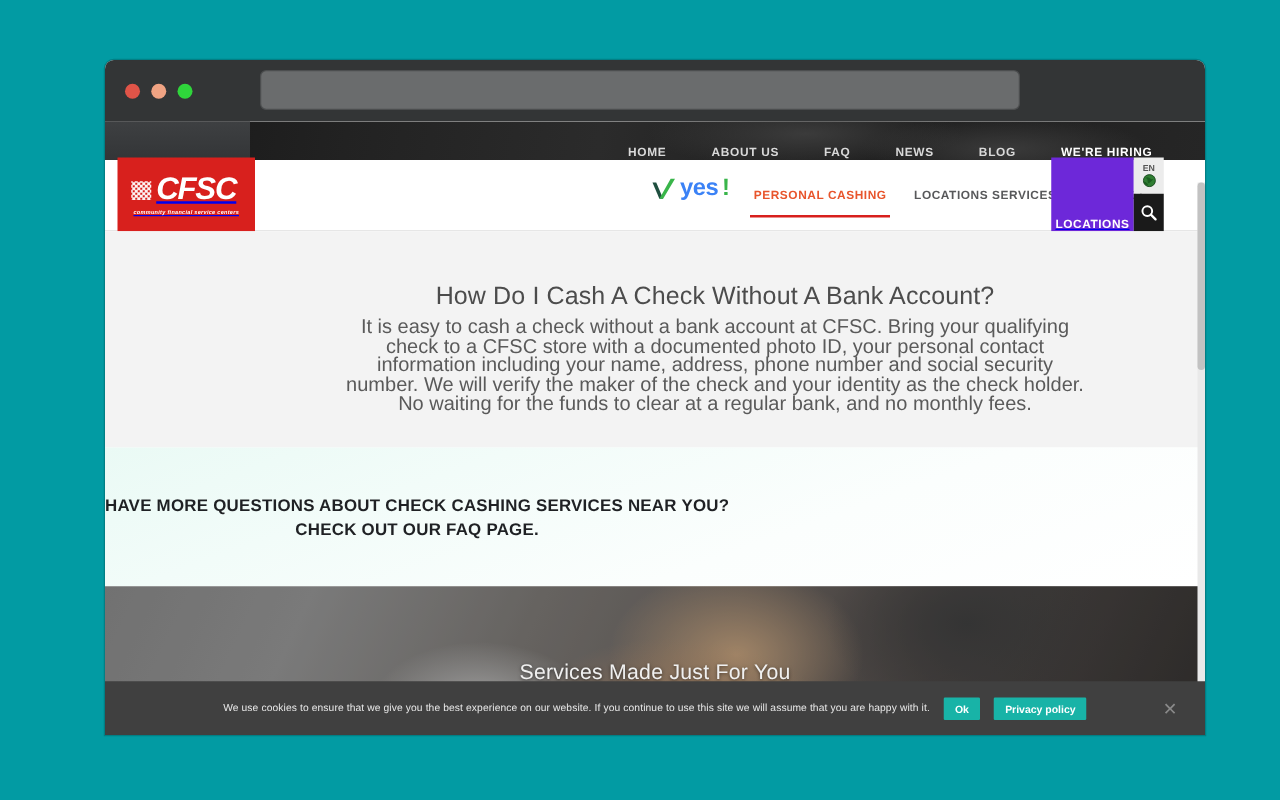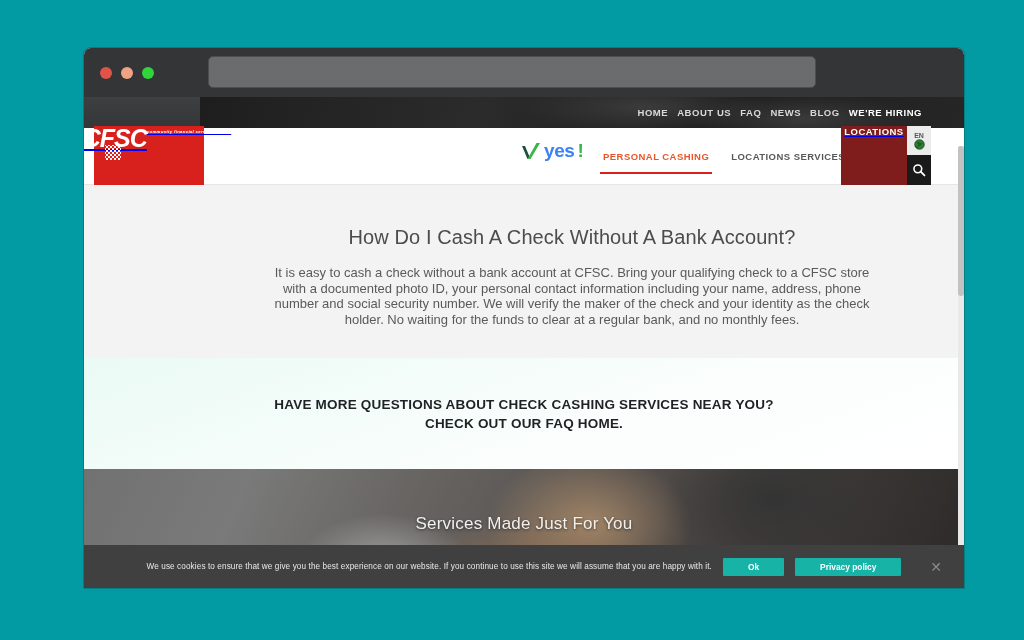--- a/index.html
+++ b/index.html
@@ -43,37 +43,37 @@
       radial-gradient(ellipse 180px 40px at 560px 10px, #3b3b3b 0%, rgba(30,30,30,0) 70%),
       radial-gradient(ellipse 160px 36px at 720px 22px, #3a3a3a 0%, rgba(28,28,28,0) 72%),
       linear-gradient(100deg,#171717 0%,#222 22%,#2b2b2b 45%,#1d1d1d 70%,#262626 100%);
   }
   .photostrip .leftpanel{
     position:absolute; left:0; top:0; width:116px; height:100%;
     background:linear-gradient(180deg,#3e4042,#333537);
   }
   .topnav {
     position:absolute; right:42px; top:0; height:31px;
-    display:flex; align-items:center; gap:9px;
+    display:flex; align-items:flex-end; gap:36px;
   }
   .topnav a {
     color:#d9d9d9; font-size:9.5px; letter-spacing:.55px;
     text-decoration:none; font-weight:600;
   }
   .topnav a.hiring { color:#ffffff; font-weight:700; }
 
   
   .header {
     position:absolute; left:0; top:31px; width:880px; height:57px;
     background:#fff; border-bottom:1px solid #e6e6e6;
   }
   .logo {
     position:absolute; left:10px; top:-2px; width:110px; height:59px;
-    background:#d8201d; display:flex; flex-direction:row;
-    align-items:flex-start; justify-content:center;
+    background:#d8201d; display:flex; flex-direction:column;
+    align-items:center; justify-content:center;
   }
   .logo-dots{
     position:absolute; left:11px; top:19px; width:16px; height:15px;
     background-image:
       radial-gradient(#fff 40%, transparent 42%),
       radial-gradient(#fff 40%, transparent 42%);
     background-size:4px 4px;
     background-position:0 0, 2px 2px;
     opacity:.95;
   }
@@ -102,21 +102,21 @@
     text-decoration:none; font-weight:600; padding:0 11px; position:relative;
     white-space:nowrap;
   }
   .mainnav a.active { color:#e8552c; }
   .mainnav a.active:after{
     content:""; position:absolute; left:8px; right:8px; bottom:-12px;
     height:2px; background:#d8201d;
   }
   .locations-btn {
     position:absolute; left:757px; top:-2px; width:66px; height:59px;
-    background:#7f1d1d; display:flex; align-items:flex-start; justify-content:center;
+    background:#6d28d9; display:flex; align-items:flex-end; justify-content:center;
   }
   .locations-btn span{ color:#fff; font-size:9.5px; font-weight:700; letter-spacing:.45px; }
 
   .langbox{
     position:absolute; left:823px; top:-2px; width:24px; height:29px;
     background:#ececec; display:flex; flex-direction:column;
     align-items:center; justify-content:center; gap:0px;
   }
   .langbox .en{ font-size:7px; color:#555; font-weight:600; line-height:1; }
   .searchbox{
@@ -127,62 +127,62 @@
   
   .sec-faq {
     position:absolute; left:0; top:88px; width:976px; height:173px;
     background:#f3f3f3; text-align:center;
   }
   .sec-faq h1{
     font-size:20px; font-weight:400; color:#4c4c4c;
     margin-top:41px; letter-spacing:.1px;
   }
   .sec-faq p{
-    width:600px; margin:16px auto 0; font-size:13px; line-height:15.5px;
+    width:600px; margin:5px auto 0; font-size:16px; line-height:15.5px;
     color:#5a5a5a;
   }
 
   .sec-cta{
     position:absolute; left:0; top:261px; width:880px; height:111px;
     background:
       linear-gradient(160deg,#eafaf5 0%,#f2fcf9 28%,#fbfefd 62%,#ffffff 100%);
-    display:flex; align-items:center; justify-content:center; text-align:center;
+    display:flex; align-items:center; text-align:center;
   }
   .sec-cta h2{
     font-size:13.5px; font-weight:800; color:#1f2124; line-height:19px;
     letter-spacing:.2px;
   }
 
   .sec-hero{
     position:absolute; left:0; top:372px; width:880px; height:119px;
     overflow:hidden;
     background:
       radial-gradient(ellipse 150px 95px at 690px 30px, #3a3a3a 0%, rgba(60,60,60,0) 75%),
       radial-gradient(ellipse 190px 120px at 455px 125px, #c5956c 0%, rgba(160,120,90,0) 70%),
       radial-gradient(ellipse 150px 105px at 505px 55px, #cfa87f 0%, rgba(180,140,105,0) 68%),
       radial-gradient(ellipse 120px 70px at 300px 95px, #cfcfcf 0%, rgba(190,190,190,0) 72%),
       linear-gradient(115deg,#8e8e8e 0%,#9a9a9a 18%,#7e7a76 38%,#6d6560 55%,#4a4442 75%,#2e2b29 100%);
   }
   .sec-hero .shade{ position:absolute; inset:0; background:rgba(40,40,40,.28); }
   .sec-hero h2{
-    position:absolute; left:0; right:0; top:45px; text-align:center;
+    position:absolute; left:0; right:0; top:59px; text-align:center;
     color:#f0f0f0; font-size:17px; font-weight:400; letter-spacing:.2px;
     text-shadow:0 1px 3px rgba(0,0,0,.55);
   }
 
   
   .cookiebar{
     position:absolute; left:0; bottom:0; width:880px; height:43px;
     background:#404040; display:flex; align-items:center; justify-content:center;
     gap:11px; padding:0 18px;
   }
   .cookiebar p{ color:#e8e8e8; font-size:8.2px; letter-spacing:.1px; }
   .cookiebtn{
     background:#18b3a7; color:#fff; border:none; font-size:8.4px; font-weight:700;
-    padding:4px 25px; border-radius:1px; cursor:pointer;
+    padding:4px 9px; border-radius:1px; cursor:pointer;
     font-family:"Liberation Sans",sans-serif;
   }
   .cookieclose{
     position:absolute; right:22px; color:#8a8a8a; font-size:14px; cursor:pointer;
     font-weight:300; line-height:1;
   }
   .vscroll{
     position:absolute; right:0; top:49px; width:6px; height:491px;
     background:#e9e9e9;
   }
@@ -265,21 +265,21 @@
     </div>
 
     <section class="sec-faq">
       <h1>How Do I Cash A Check Without A Bank Account?</h1>
       <p>It is easy to cash a check without a bank account at CFSC. Bring your qualifying check to a CFSC store with a documented photo ID, your personal contact information including your name, address, phone number and social security number. We will verify the maker of the check and your identity as the check holder. No waiting for the funds to clear at a regular bank, and no monthly fees.</p>
     </section>
 
     <section class="sec-cta">
       <h2>
         <span>HAVE MORE QUESTIONS ABOUT CHECK CASHING SERVICES NEAR YOU?</span><br>
-        <span>CHECK OUT OUR FAQ HOME.</span>
+        <span>CHECK OUT OUR FAQ PAGE.</span>
       </h2>
     </section>
 
     <section class="sec-hero">
       <div class="shade"></div>
       <h2>Services Made Just For You</h2>
     </section>
 
     <div class="vscroll">
       <i></i>

